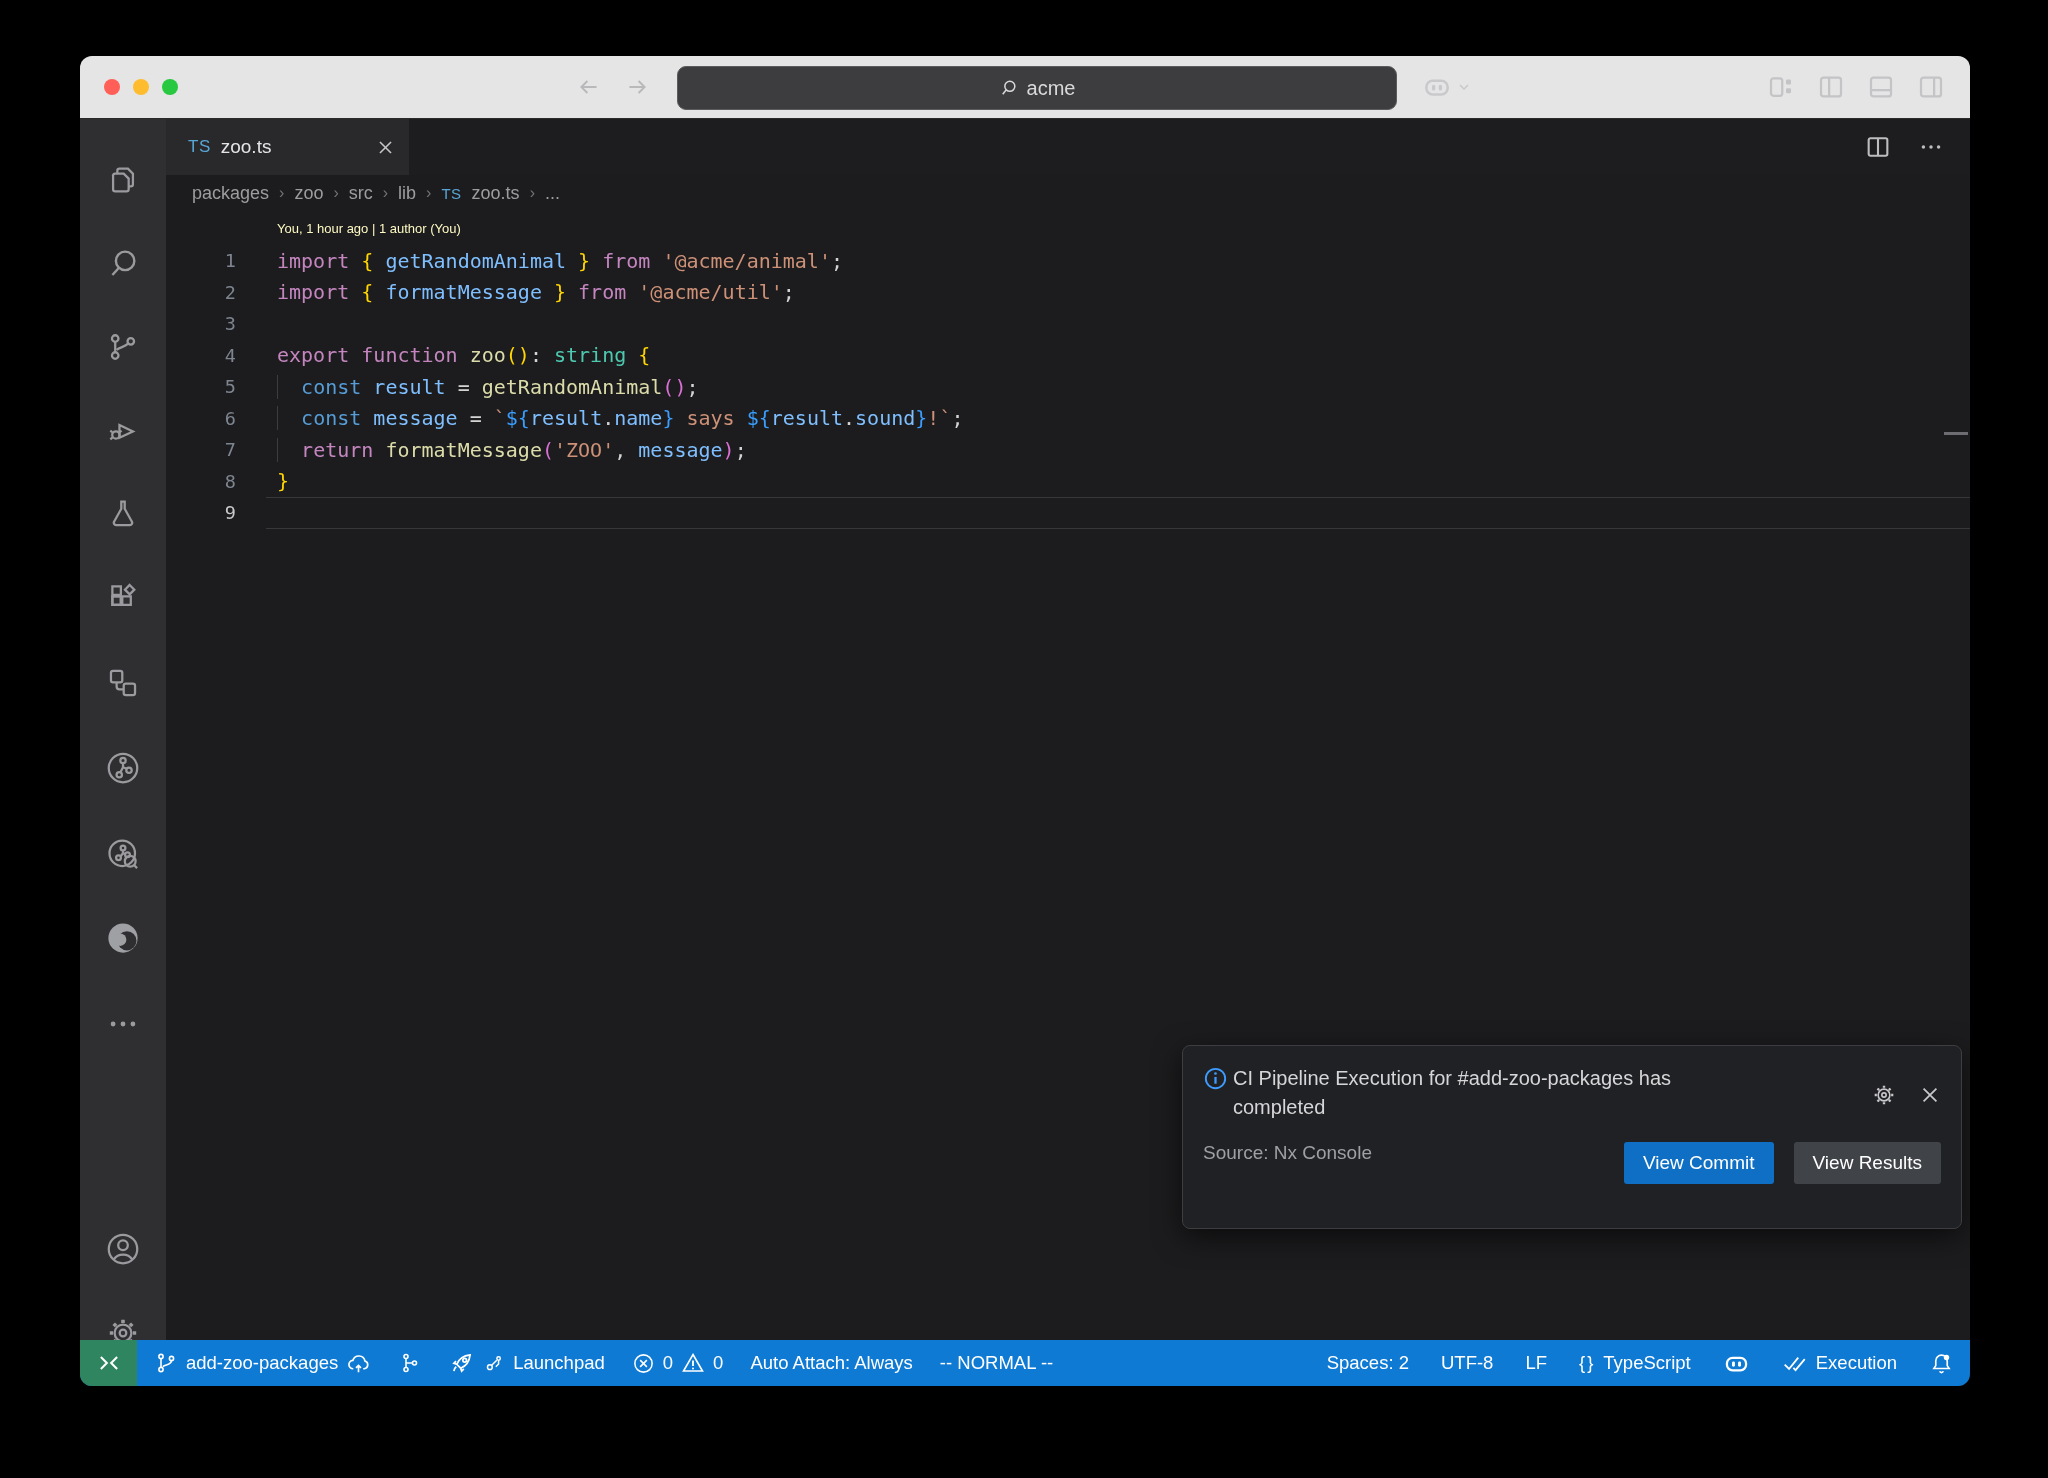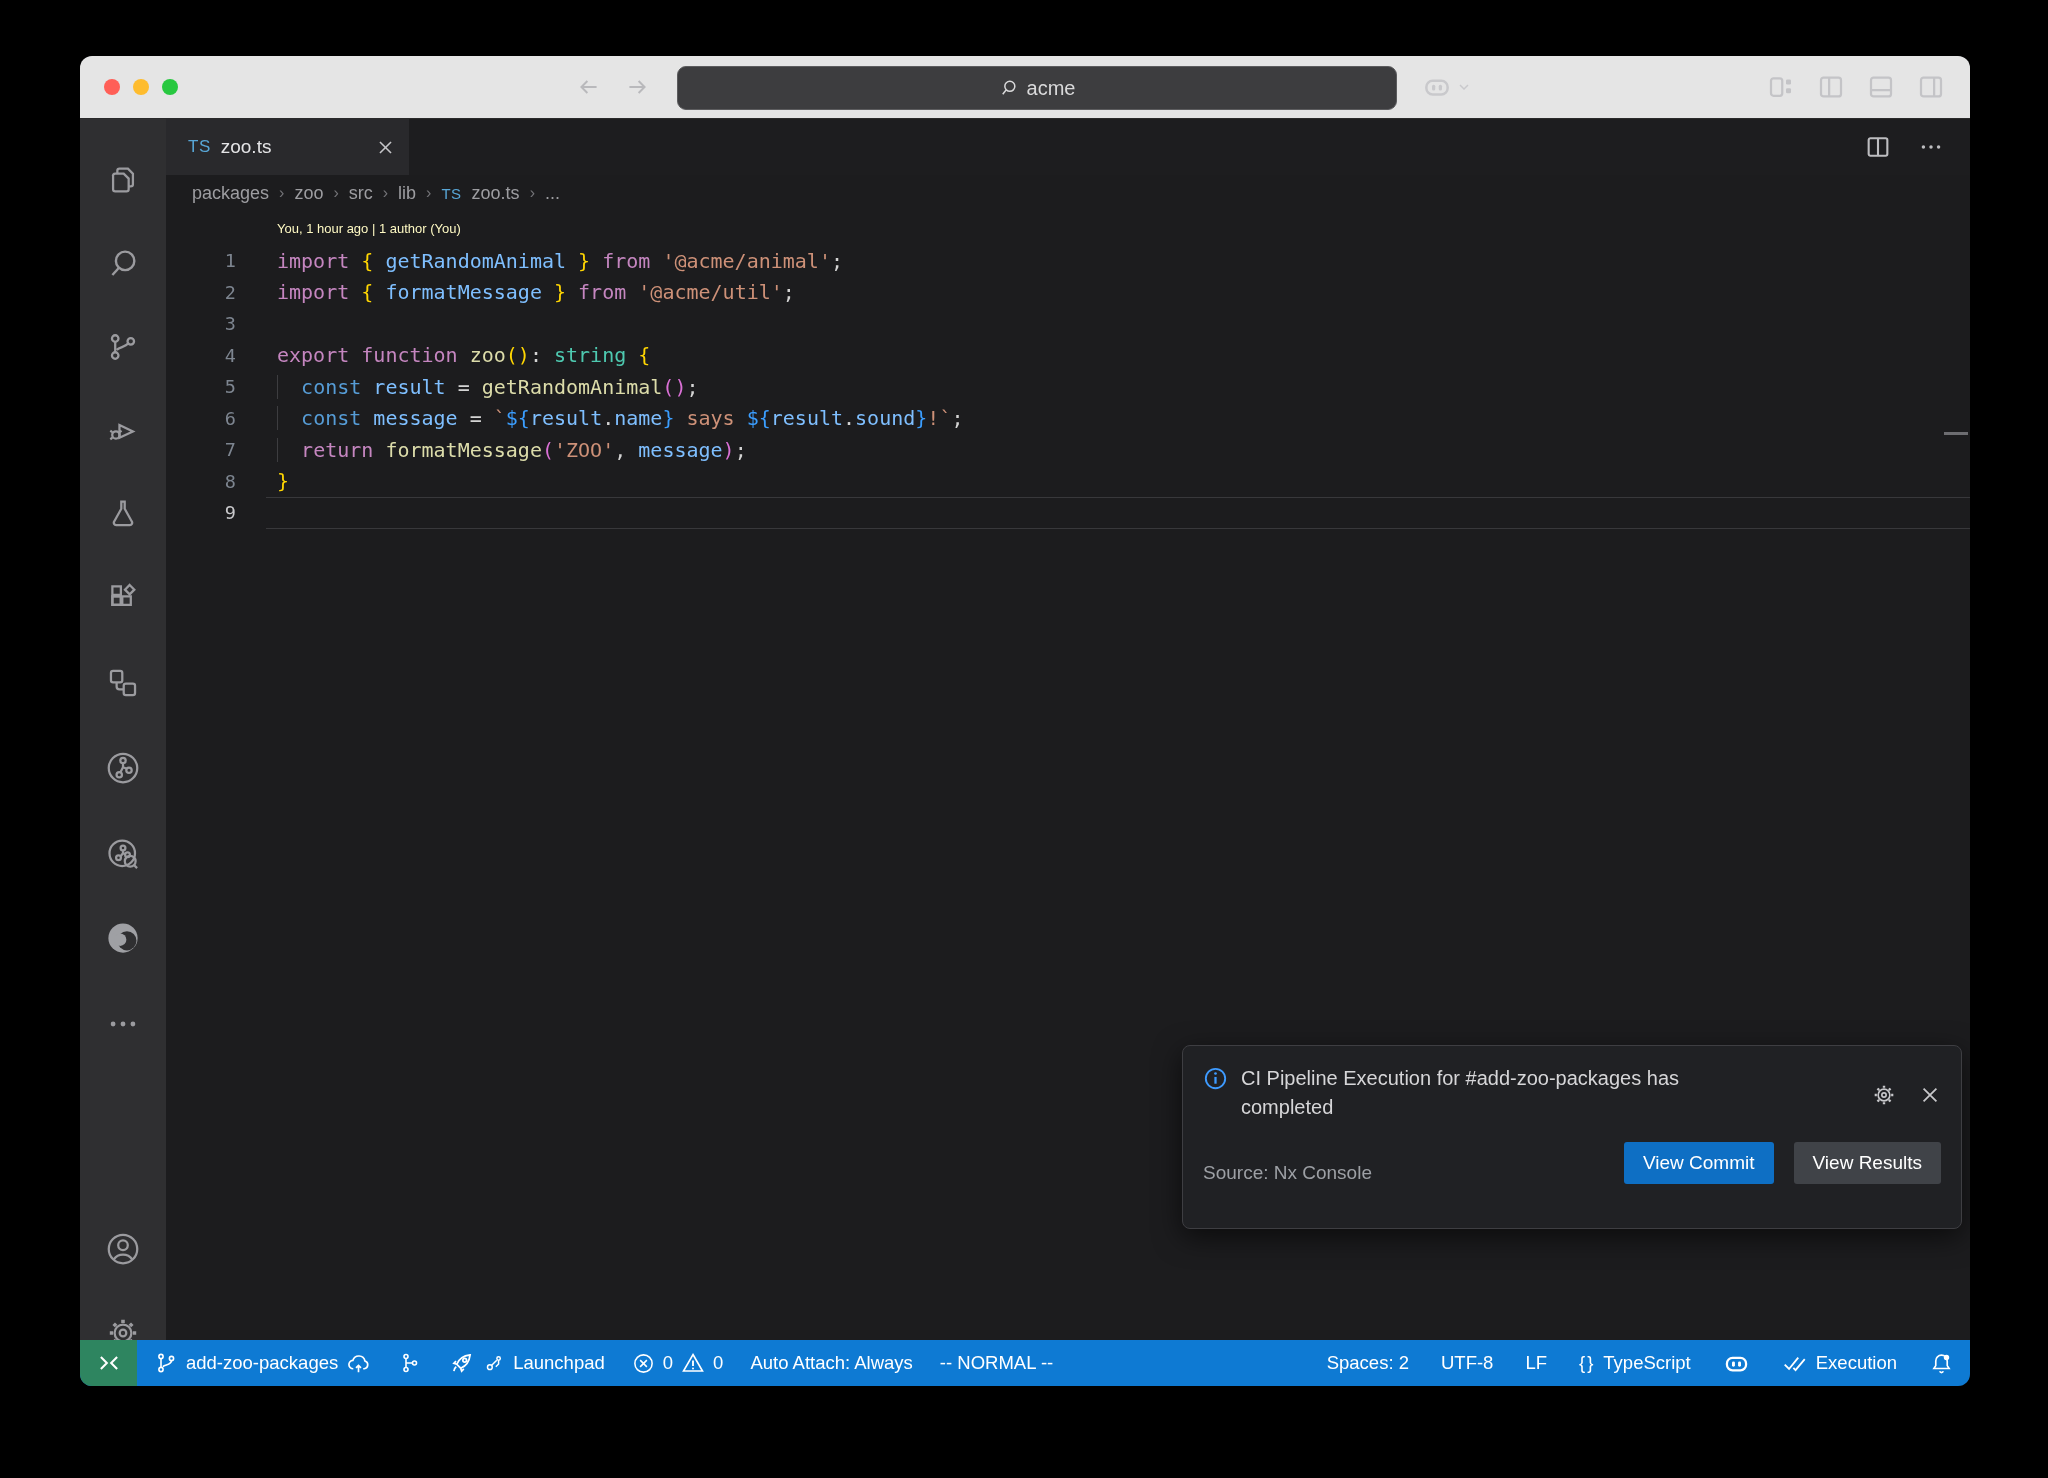--- a/index.html
+++ b/index.html
@@ -44,24 +44,24 @@
   .content{padding-left:41px;white-space:pre;position:relative}
   .line.active::before{content:'';position:absolute;left:100px;right:0;top:0;bottom:0;
     border-top:1px solid #38383b;border-bottom:1px solid #38383b;pointer-events:none}
   .line.guide .content::before{content:'';position:absolute;left:41px;top:0;bottom:0;border-left:1px solid #3d3d40}
   .ruler-mark{position:absolute;right:2px;top:313px;width:24px;height:3px;background:rgba(190,190,195,.5)}
   
   .toast{position:absolute;right:8px;width:780px;background:#202124;border:1px solid #3e3e42;border-radius:8px;
     box-shadow:0 8px 28px rgba(0,0,0,.6);color:#d6d6d8;font-size:20px}
   .toast1{top:989px;height:184px;padding:18px 20px 0 20px;box-sizing:border-box}
   .toast2{top:1200px;height:63px;display:flex;align-items:center;gap:13px;padding:0 20px;box-sizing:border-box}
-  .toast-row1{display:flex;gap:13px}
+  .toast-row1{display:flex;gap:5px}
   .toast-msg{width:500px;line-height:1.45;margin-right:auto}
   .toast-icons{display:flex;gap:22px;color:#c8c8cb;padding-top:4px}
-  .toast-row2{display:flex;align-items:flex-end;margin-top:20px}
+  .toast-row2{display:flex;align-items:flex-start;margin-top:20px}
   .toast-source{color:#9da0a5;font-size:19px}
   .toast-buttons{margin-left:auto;display:flex;gap:20px}
   .btn{height:42px;display:flex;align-items:center;padding:0 19px;border-radius:3px;color:#fff;font-size:19px}
   .btn.primary{background:var(--button-primary)}
   .btn.secondary{background:var(--button-secondary)}
   .info-ic{flex:none;padding-top:2px}
   
   .statusbar{position:absolute;left:0;right:0;bottom:0;height:46px;background:var(--statusbar-blue);
     display:flex;align-items:stretch;color:#fff;font-size:18.5px}
   .remote{width:57px;background:var(--remote-green);display:flex;align-items:center;justify-content:center;flex:none}

